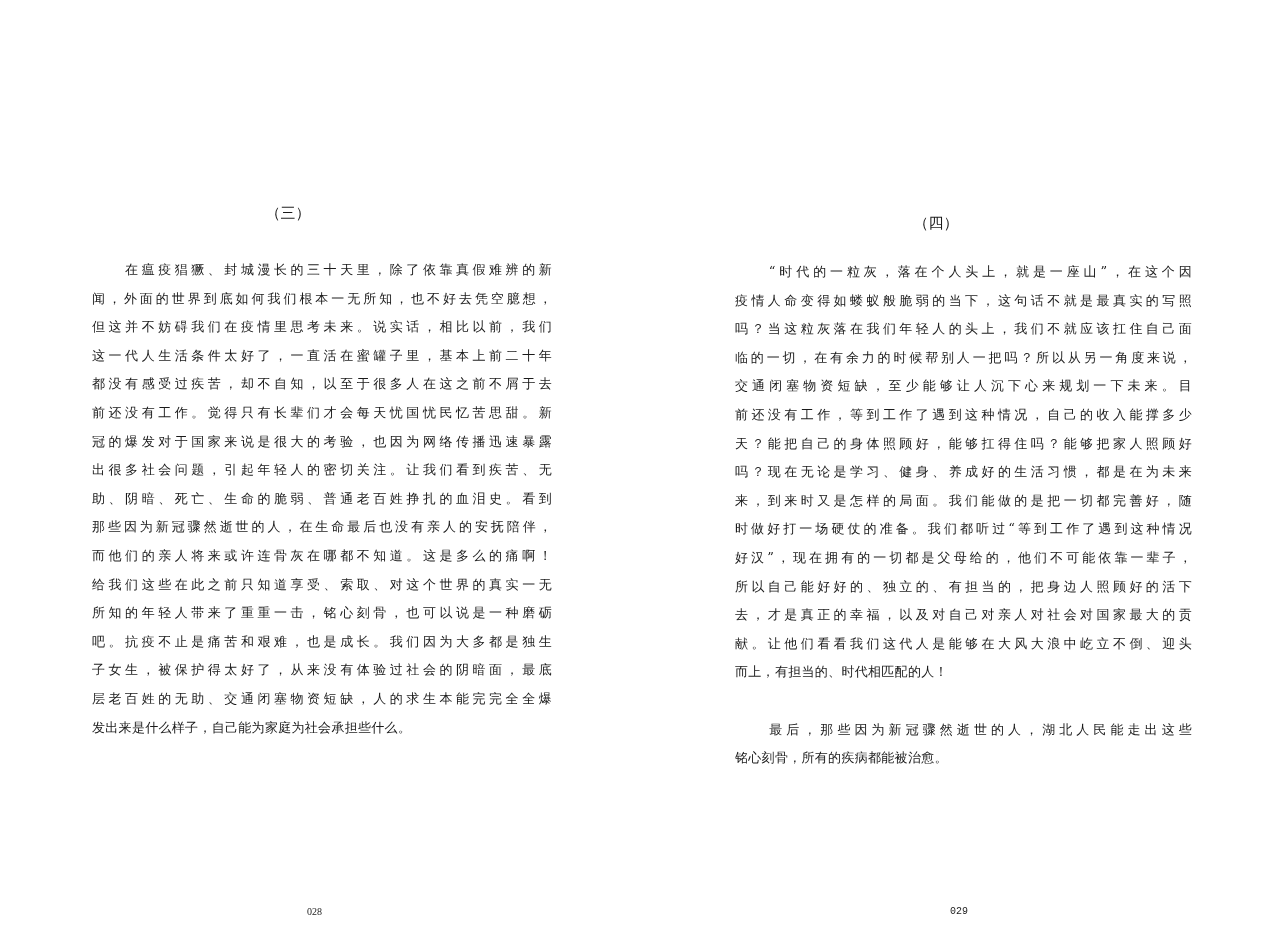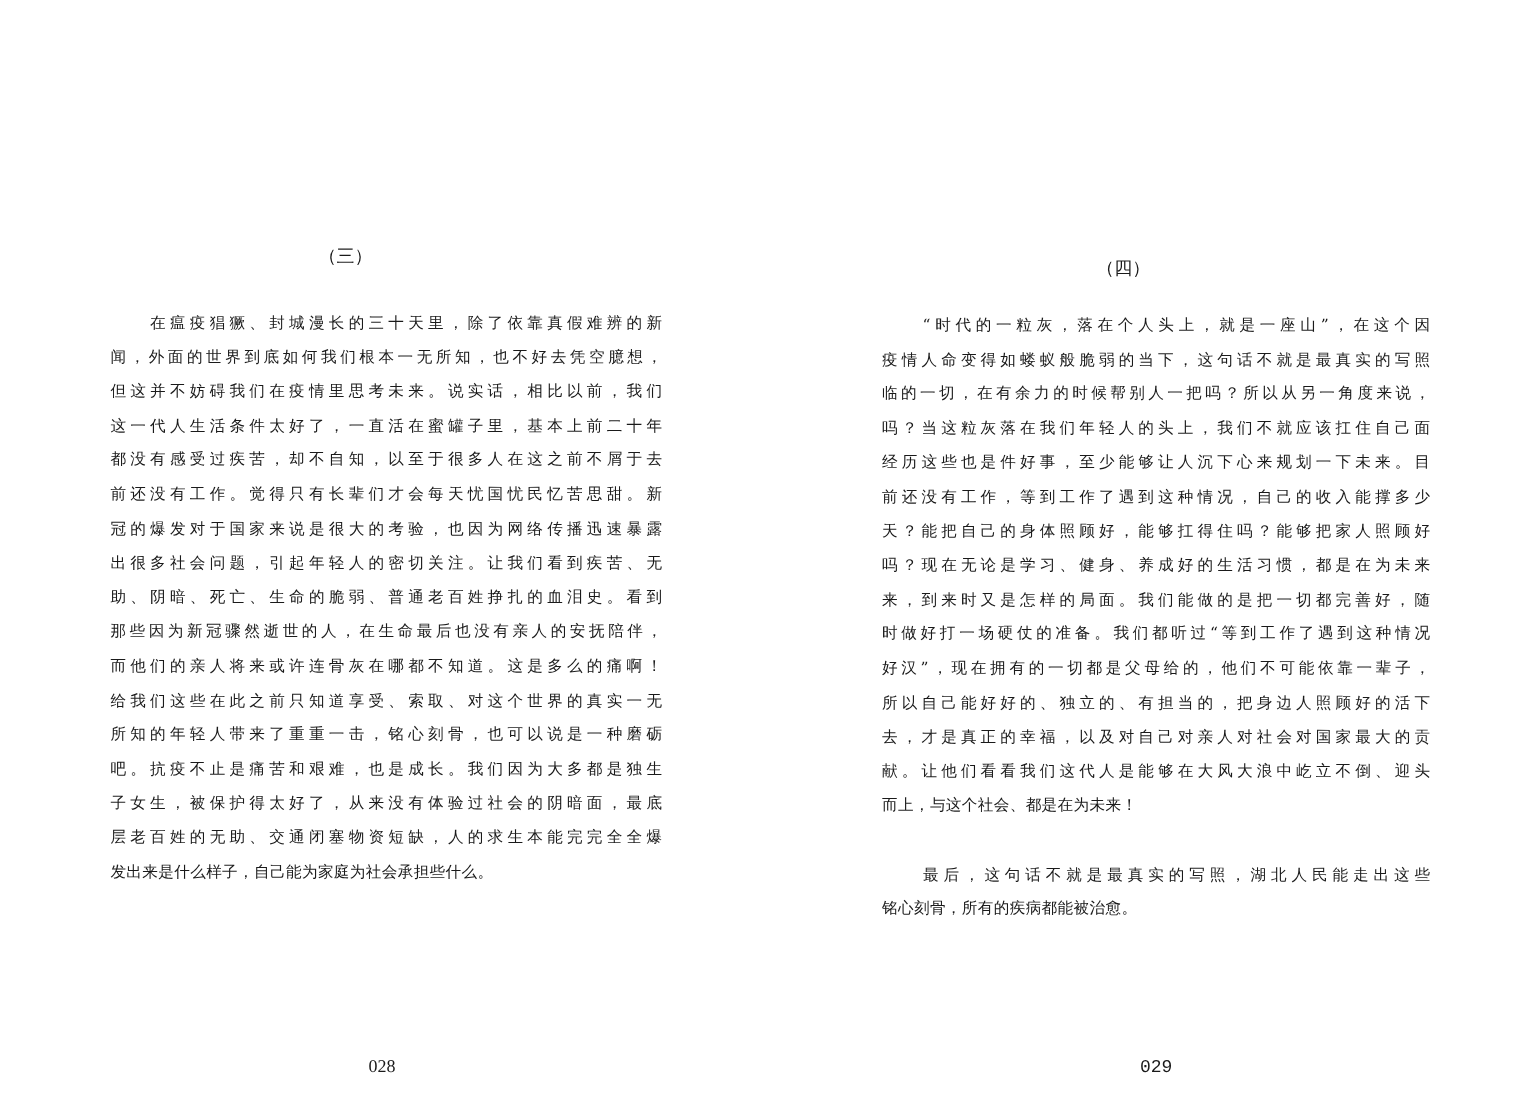--- a/index.html
+++ b/index.html
@@ -12,21 +12,21 @@
   .left .heading { top:204px; left:0; width:640px; margin-left:-32px; }
   .right .heading { top:214px; left:0; width:640px; margin-left:-24px; }
   .body { position:absolute; font-size:13px; line-height:28.6px; letter-spacing:0.3px;
           text-align:justify; word-break:break-all; }
   .left .body { left:92px; top:256px; width:460px; }
   .right .body { left:95px; top:258px; width:457px; }
   .line { display:block; white-space:nowrap; text-align-last:justify; text-align:justify; }
   .line.last { text-align-last:left; }
   .para { margin:0; }
   .para + .para { margin-top:28.6px; }
-  .pno { position:absolute; top:881px; font-size:15px; font-family:"Liberation Serif", serif; }
+  .pno { position:absolute; top:906px; font-size:10px; font-family:"Liberation Serif", serif; }
   .left .pno { left:307px; }
   .right .pno { left:310px;font-family:Liberation Mono, monospace; }
 </style>
 </head>
 <body>
 
 <div class="page left">
   <div class="heading">（三）</div>
   <div class="body">
     <p class="para">
@@ -51,33 +51,33 @@
   </div>
   <div class="pno">028</div>
 </div>
 
 <div class="page right">
   <div class="heading">（四）</div>
   <div class="body">
     <p class="para">
         <span class="line">　　“时代的一粒灰，落在个人头上，就是一座山”，在这个因</span>
         <span class="line">疫情人命变得如蝼蚁般脆弱的当下，这句话不就是最真实的写照</span>
+        <span class="line">吗？当这粒灰落在我们年轻人的头上，我们不就应该扛住自己面</span>
         <span class="line">临的一切，在有余力的时候帮别人一把吗？所以从另一角度来说，</span>
-        <span class="line">吗？当这粒灰落在我们年轻人的头上，我们不就应该扛住自己面</span>
-        <span class="line">经历这些也是件好事，至少能够让人沉下心来规划一下未来。目</span>
+        <span class="line">交通闭塞物资短缺，至少能够让人沉下心来规划一下未来。目</span>
         <span class="line">前还没有工作，等到工作了遇到这种情况，自己的收入能撑多少</span>
         <span class="line">天？能把自己的身体照顾好，能够扛得住吗？能够把家人照顾好</span>
         <span class="line">吗？现在无论是学习、健身、养成好的生活习惯，都是在为未来</span>
         <span class="line">来，到来时又是怎样的局面。我们能做的是把一切都完善好，随</span>
         <span class="line">时做好打一场硬仗的准备。我们都听过“等到工作了遇到这种情况</span>
         <span class="line">好汉”，现在拥有的一切都是父母给的，他们不可能依靠一辈子，</span>
         <span class="line">所以自己能好好的、独立的、有担当的，把身边人照顾好的活下</span>
         <span class="line">去，才是真正的幸福，以及对自己对亲人对社会对国家最大的贡</span>
         <span class="line">献。让他们看看我们这代人是能够在大风大浪中屹立不倒、迎头</span>
-        <span class="line last">而上，与这个社会、都是在为未来！</span>
+        <span class="line last">而上，有担当的、时代相匹配的人！</span>
       </p>
     <p class="para">
-        <span class="line">　　最后，这句话不就是最真实的写照，湖北人民能走出这些</span>
+        <span class="line">　　最后，那些因为新冠骤然逝世的人，湖北人民能走出这些</span>
         <span class="line last">铭心刻骨，所有的疾病都能被治愈。</span>
       </p>
   </div>
   <div class="pno">029</div>
 </div>
 
 </body></html>

